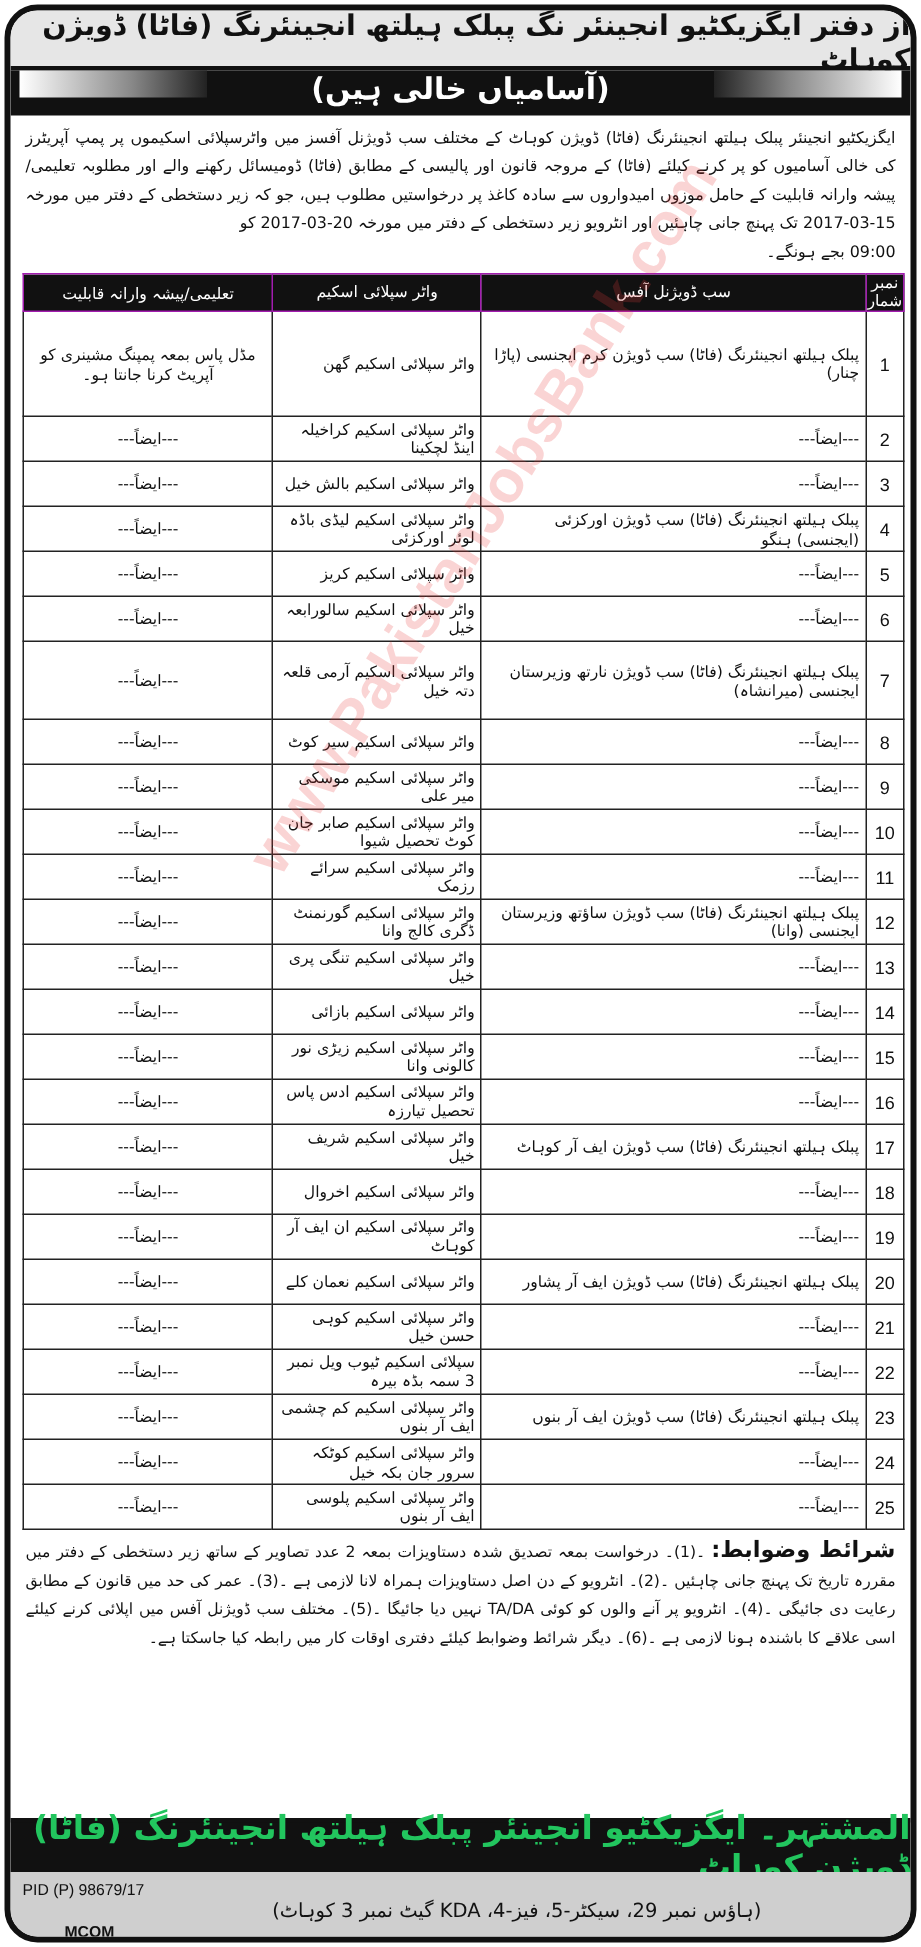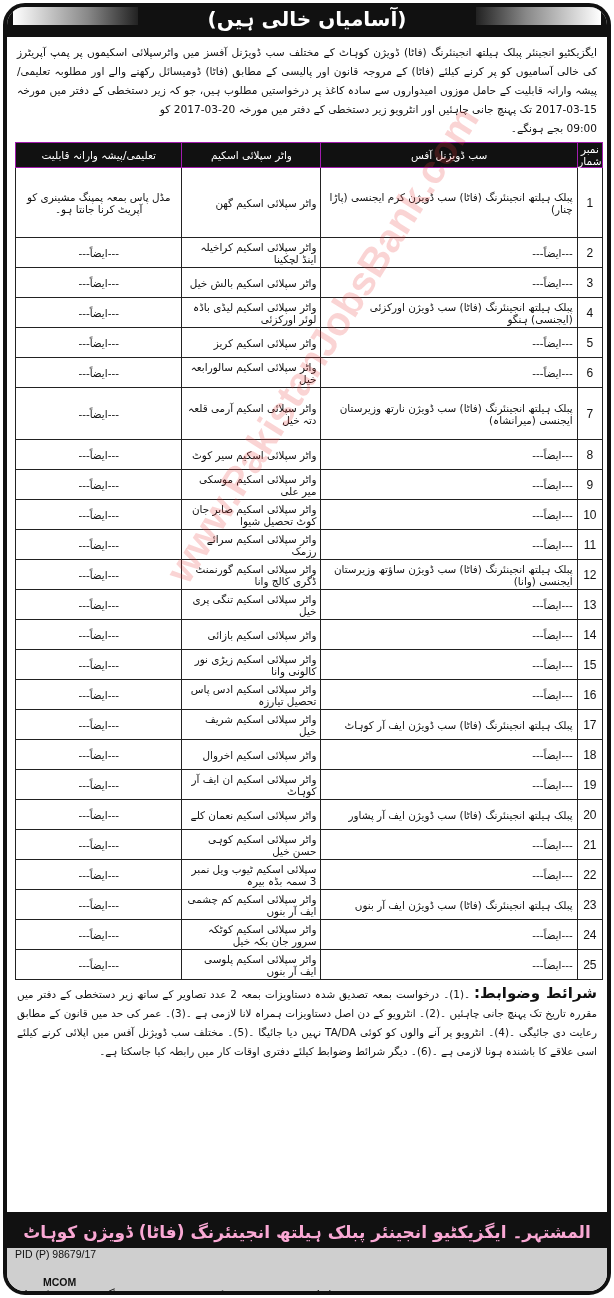--- a/index.html
+++ b/index.html
@@ -52,46 +52,47 @@
   tr.tall-2 td { height: 52px; }
 
   .terms {
     direction: rtl; text-align: justify; font-size: 10.4px; line-height: 19px;
     padding: 4px 10px 4px 10px;
   }
   .terms-label { font-weight: bold; font-size: 15px; letter-spacing: 1px; }
 
   .footer-advertiser {
     position: absolute; left: 0; right: 0; top: 1205px; height: 36px;
-    background: #111; color: #f9a8d4; direction: rtl; font-weight: bold; font-size: 17px;
+    background: #111; color: #22c55e; direction: rtl; font-weight: bold; font-size: 22px;
     display: flex; align-items: center; justify-content: center; border-top: 3px solid #111;
   }
   .footer-address {
     position: absolute; left: 0; right: 0; top: 1241px; height: 51px;
-    background: #cfcfcf; display: flex; align-items: flex-start; flex-direction: column;
+    background: #cfcfcf; display: flex; align-items: center;
   }
   .pid {
     width: 115px; padding-left: 8px; font-family: "Liberation Sans", sans-serif;
     font-size: 10.5px; line-height: 12px; color: #111;
   }
   .pid .mcom { display: block; padding-left: 28px; font-weight: bold; margin-top: 16px; }
   .address { flex: 1; direction: rtl; text-align: center; font-size: 13px; padding-right: 40px; }
 
   .watermark {
     position: absolute; left: 150px; top: 560px; width: 560px;
     transform: rotate(-58deg); transform-origin: left top;
     color: rgba(230, 60, 60, 0.22); font-size: 40px; font-weight: bold;
     font-family: "Liberation Sans", sans-serif; pointer-events: none; white-space: nowrap;
   }
 </style>
 </head>
 <body>
 
 <div class="ad-frame">
 
+  <div class="header-title">از دفتر ایگزیکٹیو انجینئر نگ پبلک ہیلتھ انجینئرنگ (فاٹا) ڈویژن کوہاٹ</div>
 
   <div class="vacancy-banner">
     <div class="gradient-bar"></div>
     <div class="vacancy-text">(آسامیاں خالی ہیں)</div>
     <div class="gradient-bar right"></div>
   </div>
 
   <div class="intro">
     <p>ایگزیکٹیو انجینئر پبلک ہیلتھ انجینئرنگ (فاٹا) ڈویژن کوہاٹ کے مختلف سب ڈویژنل آفسز میں واٹرسپلائی اسکیموں پر پمپ آپریٹرز کی خالی آسامیوں کو پر کرنے کیلئے (فاٹا) کے مروجہ قانون اور پالیسی کے مطابق (فاٹا) ڈومیسائل رکھنے والے اور مطلوبہ تعلیمی/پیشہ وارانہ قابلیت کے حامل موزوں امیدواروں سے سادہ کاغذ پر درخواستیں مطلوب ہیں، جو کہ زیر دستخطی کے دفتر میں مورخہ 15-03-2017 تک پہنچ جانی چاہئیں اور انٹرویو زیر دستخطی کے دفتر میں مورخہ 20-03-2017 کو</p>
     <p class="time-line">09:00 بجے ہونگے۔</p>

